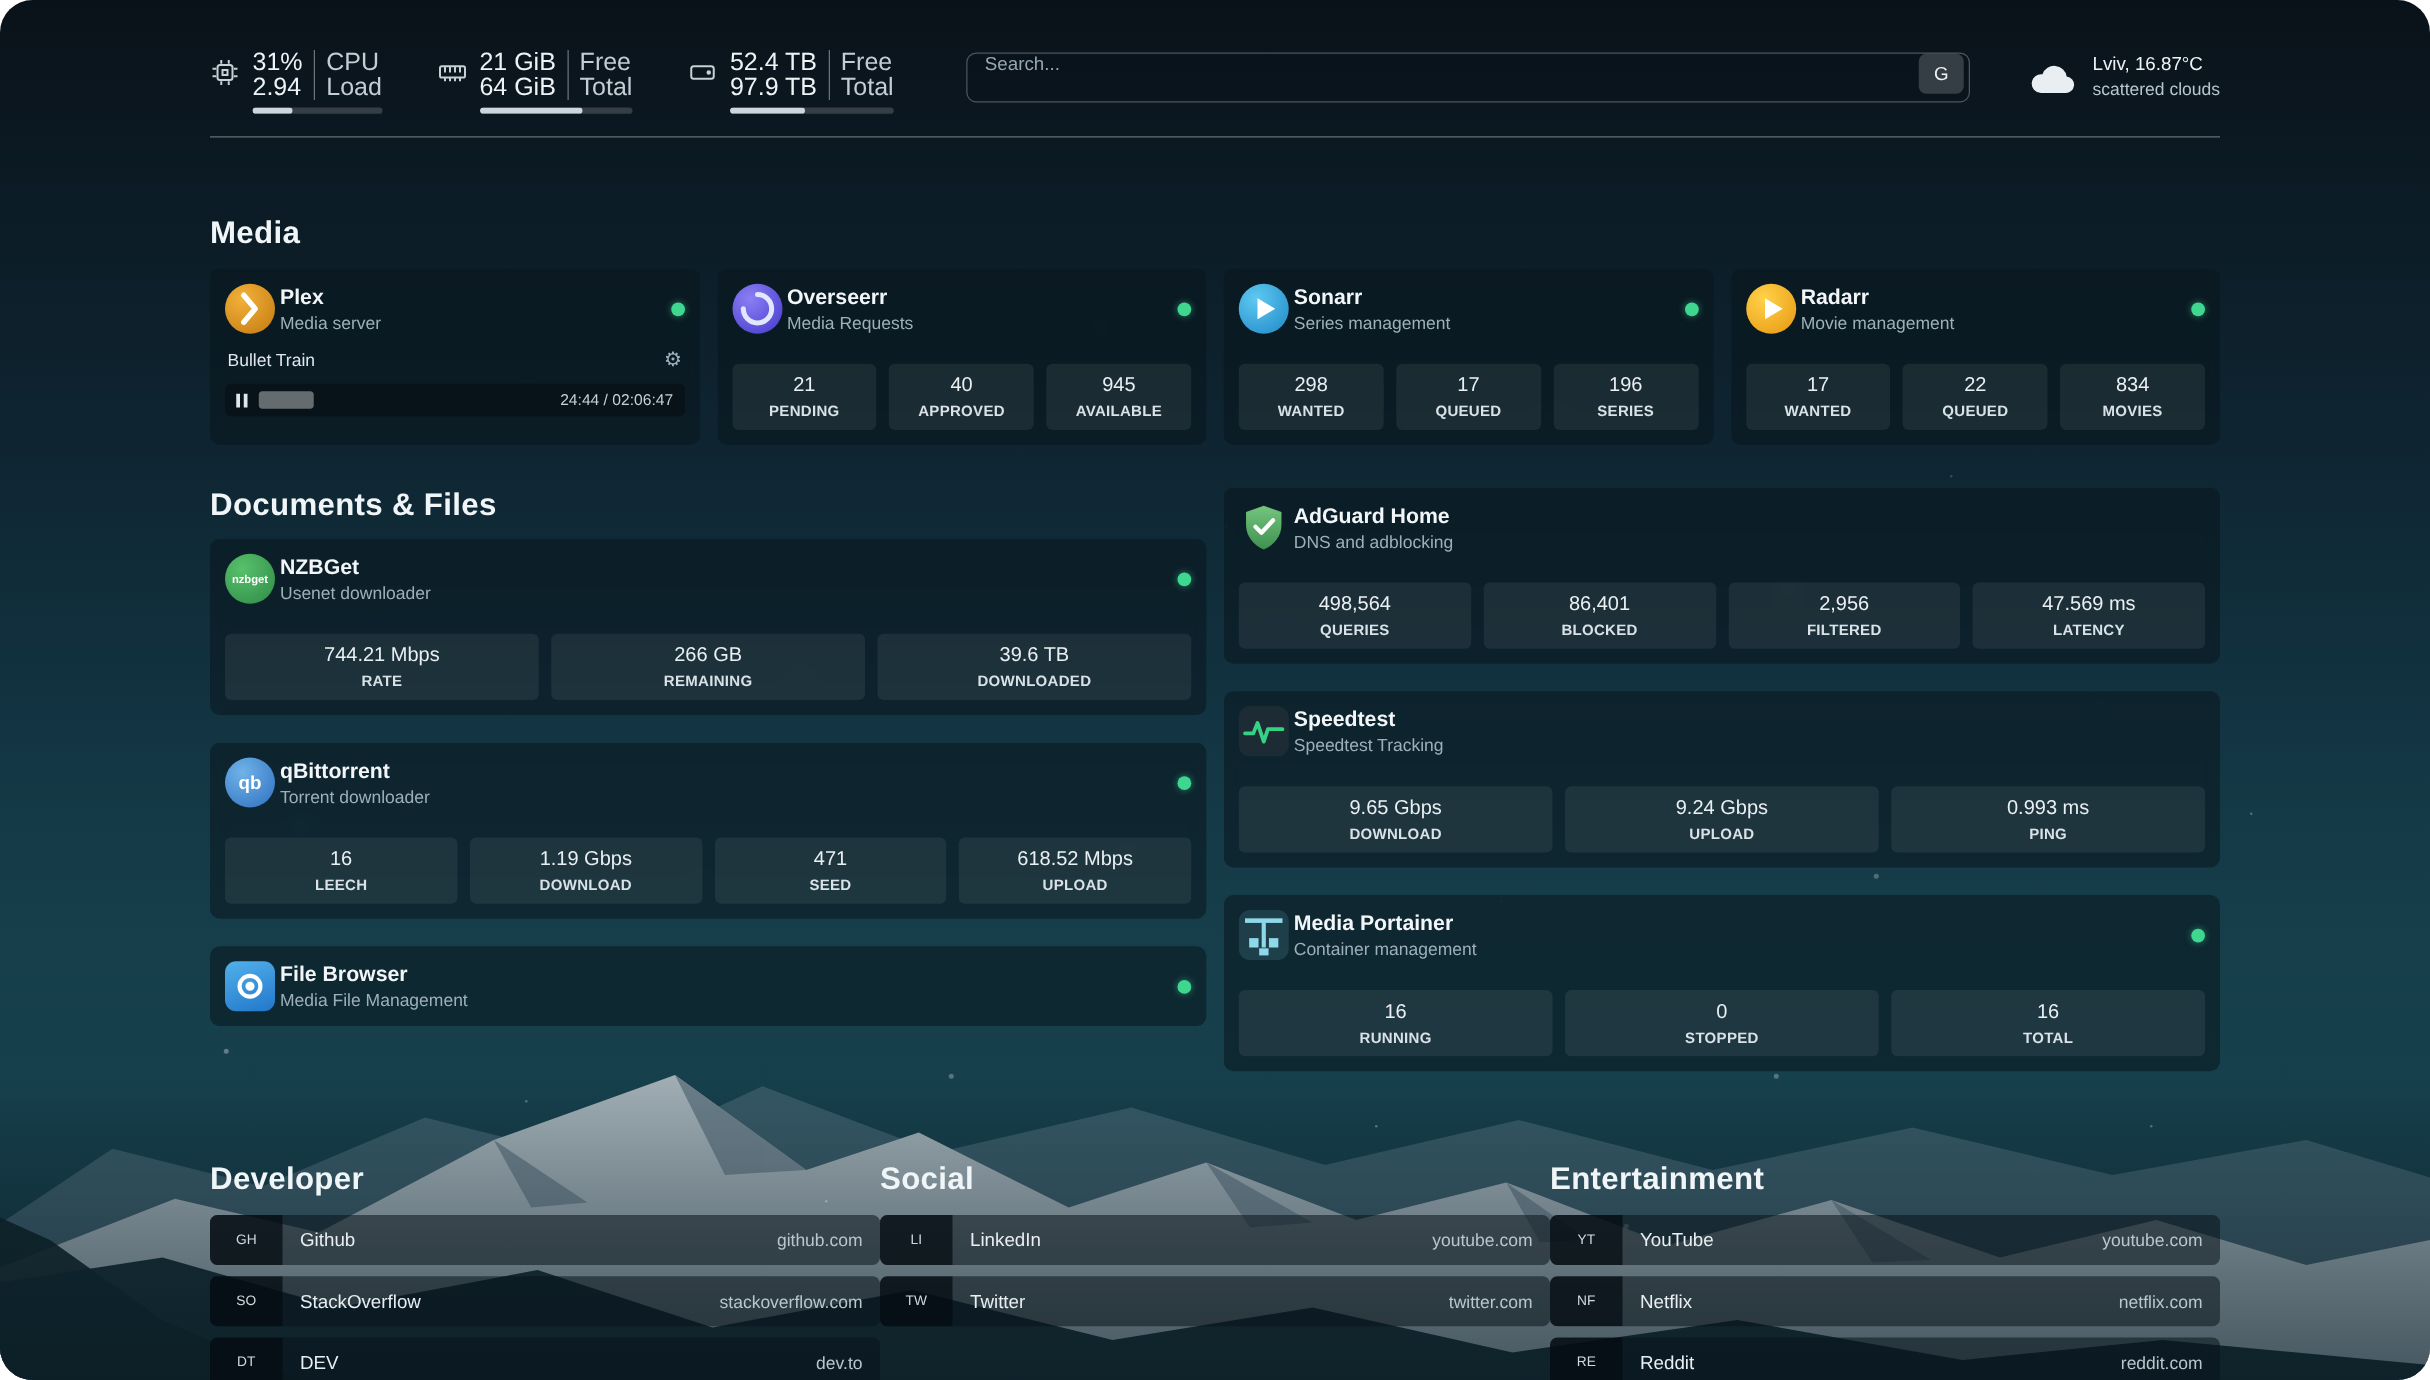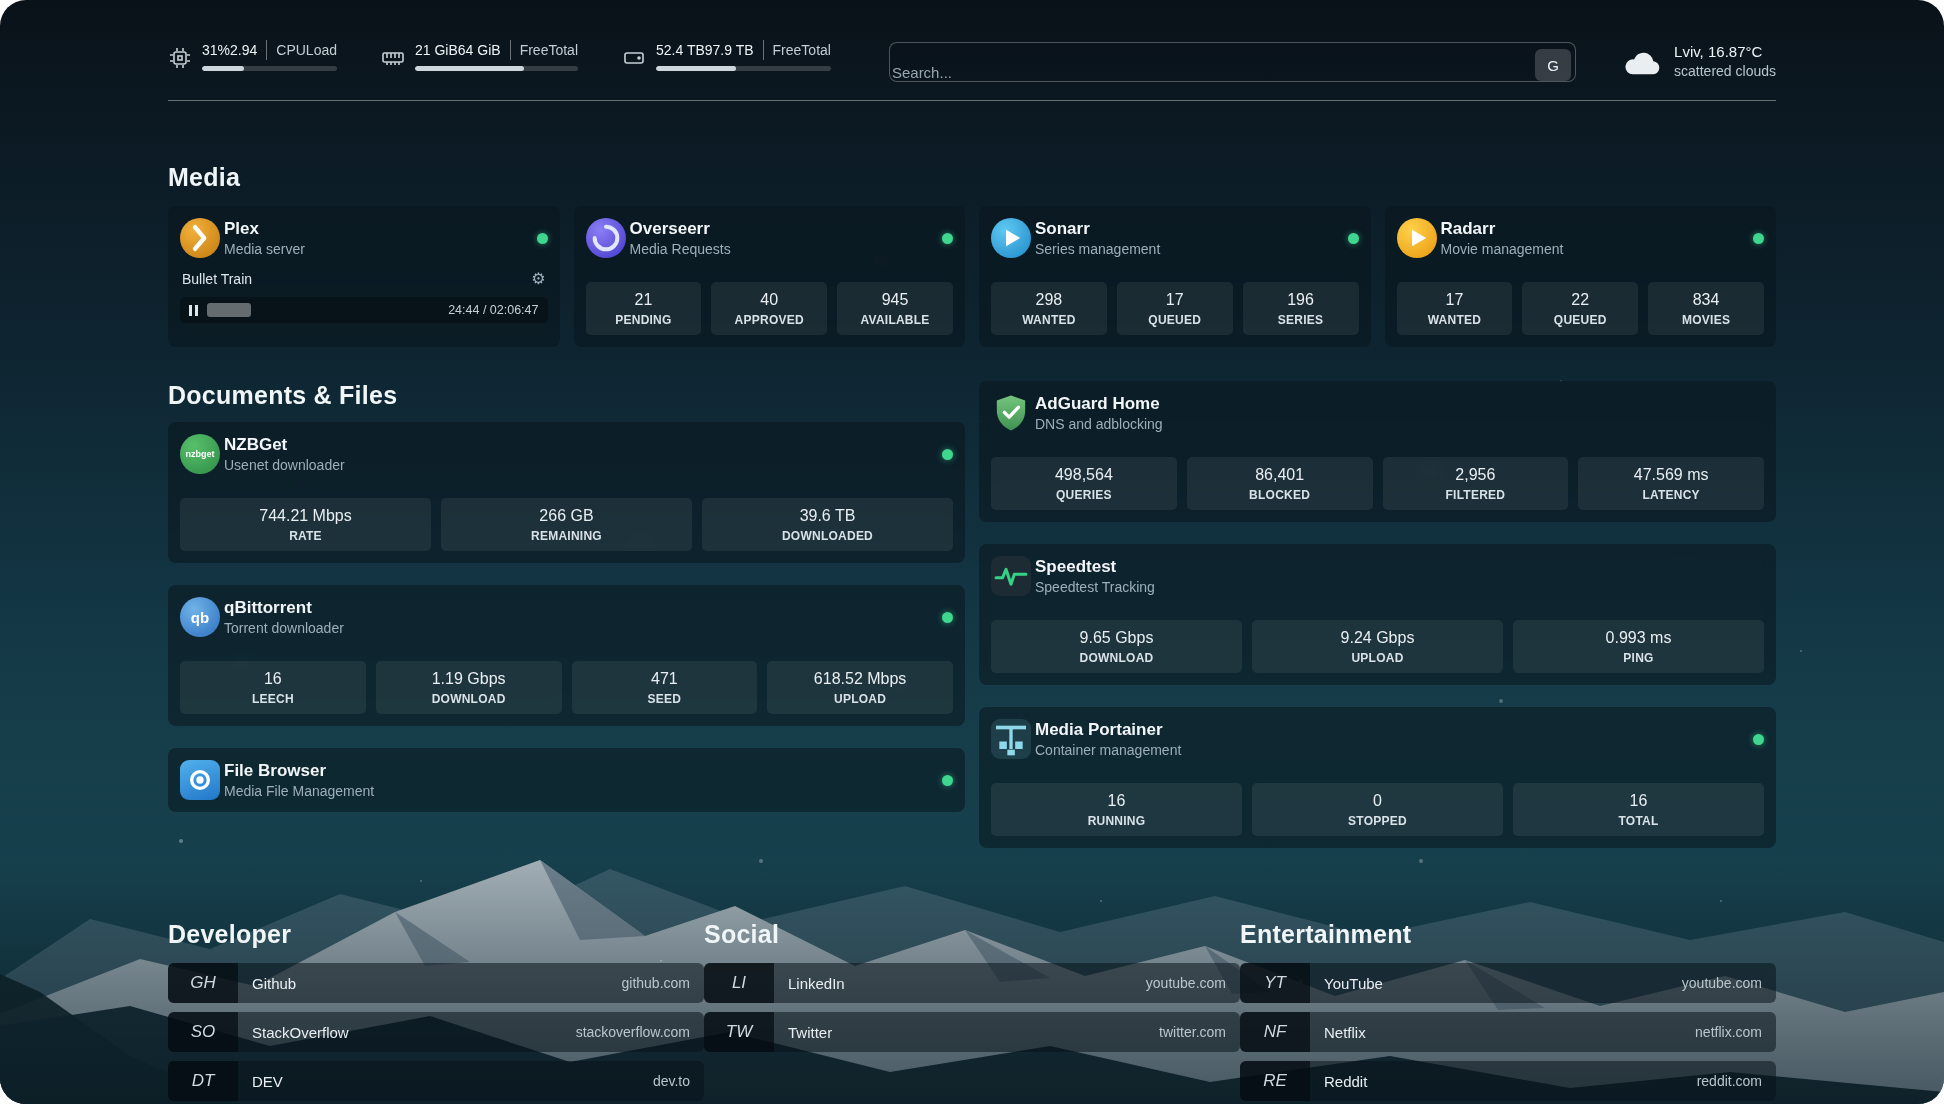--- a/index.html
+++ b/index.html
@@ -29,27 +29,27 @@
             660px 960px 0 0 rgba(255,255,255,.28), 1300px 980px 0 1px rgba(255,255,255,.26); }
 
   .content { position:relative; height:100%; padding:0 168px; }
 
   
   .topbar { display:flex; align-items:flex-start; padding-top:40px; }
   .monitor { display:flex; gap:10px; margin-right:44px; }
   .mon-icon { width:24px; height:24px; margin-top:6px; opacity:.92; flex:none; }
   .mon-icon svg { width:100%; height:100%; }
   .mon-cols { display:flex; }
-  .mon-col { display:flex; flex-direction:row; font-size:14px; line-height:20px; color:#eef3f5; }
+  .mon-col { display:flex; flex-direction:column; font-size:20px; line-height:20px; color:#eef3f5; }
   .mon-col.labs { border-left:1px solid rgba(255,255,255,.40); margin-left:9px; padding-left:9px; color:#c2cdd4; }
   .mon-bar { margin-top:6px; height:5px; border-radius:3px; background:rgba(255,255,255,.17); overflow:hidden; }
   .mon-bar .fill { height:100%; background:#ccd6dc; border-radius:3px; }
 
-  .searchbar { flex:1; display:flex; align-items:flex-end; height:40px; margin:2px 46px 0 14px;
-               border:1px solid rgba(255,255,255,.28); border-radius:8px; background:rgba(8,18,26,.35); padding:0 4px 0 2px; }
+  .searchbar { flex:1; display:flex; align-items:flex-start; height:40px; margin:2px 46px 0 14px;
+               border:1px solid rgba(255,255,255,.28); border-radius:8px; background:rgba(8,18,26,.35); padding:0 4px 0 14px; }
   .searchbar input { flex:1; background:transparent; border:none; outline:none; color:#dfe7ec; font-size:15px;
                      font-family:"Liberation Sans", sans-serif; }
   .searchbar input::placeholder { color:#97a7b1; }
   .search-btn { width:36px; height:32px; border:none; border-radius:6px; background:rgba(255,255,255,.18);
                 color:#eef3f5; font-size:15px; display:flex; align-items:center; justify-content:center; cursor:pointer; }
 
   .weather { display:flex; align-items:center; gap:12px; margin-top:2px; }
   .cloud-icon { width:40px; height:30px; flex:none; }
   .weather-lines { display:flex; flex-direction:column; }
   .weather-loc { font-size:15px; color:#eef3f5; line-height:20px; }
@@ -108,22 +108,22 @@
   .icon-filebrowser { background:linear-gradient(160deg,#52b1ec,#2277c9); }
   .icon-speedtest { background:#1d2c34; }
   .icon-portainer { background:rgba(127,216,234,.14); }
 
   
   .bookmarks { margin-top:72px; display:grid; grid-template-columns:repeat(3,1fr); }
   .bm-col .section-heading { margin-bottom:14px; }
   .bm-rows { display:flex; flex-direction:column; gap:9px; }
   .bm-row { display:flex; align-items:center; height:40px; background:rgba(9,20,28,.55); border-radius:6px;
             overflow:hidden; cursor:pointer; }
-  .bm-abbr { width:70px; height:100%; background:rgba(4,11,16,.72); display:flex; align-items:center;
-             justify-content:center; font-size:17px; color:#cfd9de; flex:none;font-style:italic; }
+  .bm-abbr { width:58px; height:100%; background:rgba(4,11,16,.72); display:flex; align-items:center;
+             justify-content:center; font-size:11px; color:#cfd9de; flex:none; }
   .bm-name { flex:1; padding-left:14px; font-size:15px; color:#e8eef2; }
   .bm-url { padding-right:14px; font-size:14px; color:#b9c6cd; }
 </style>
 </head>
 <body>
 
 <div class="app">
 
   <svg class="mountains" viewBox="0 0 1944 430" preserveAspectRatio="none">
     <defs>

